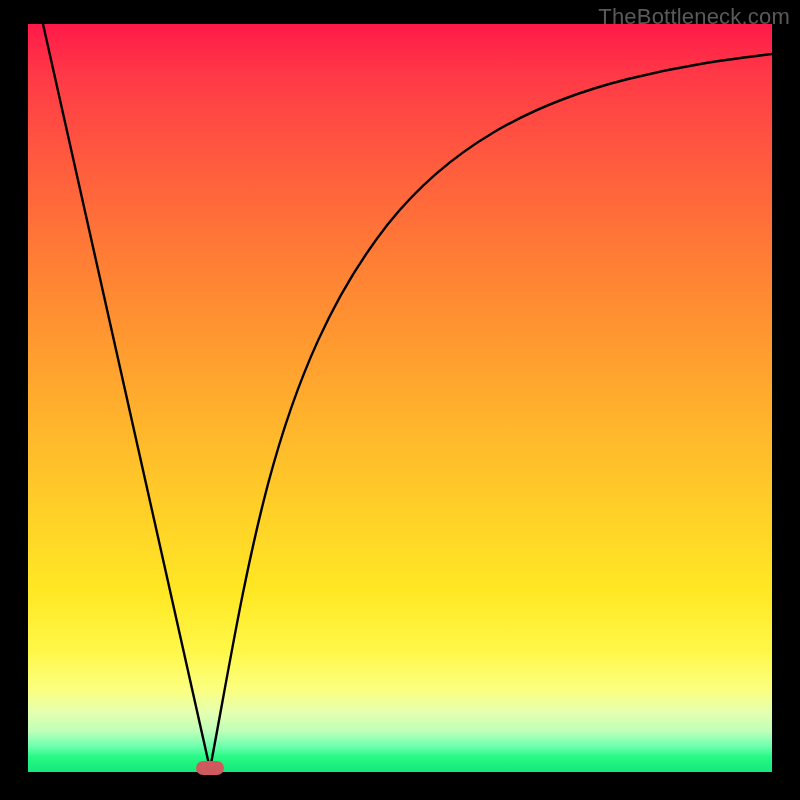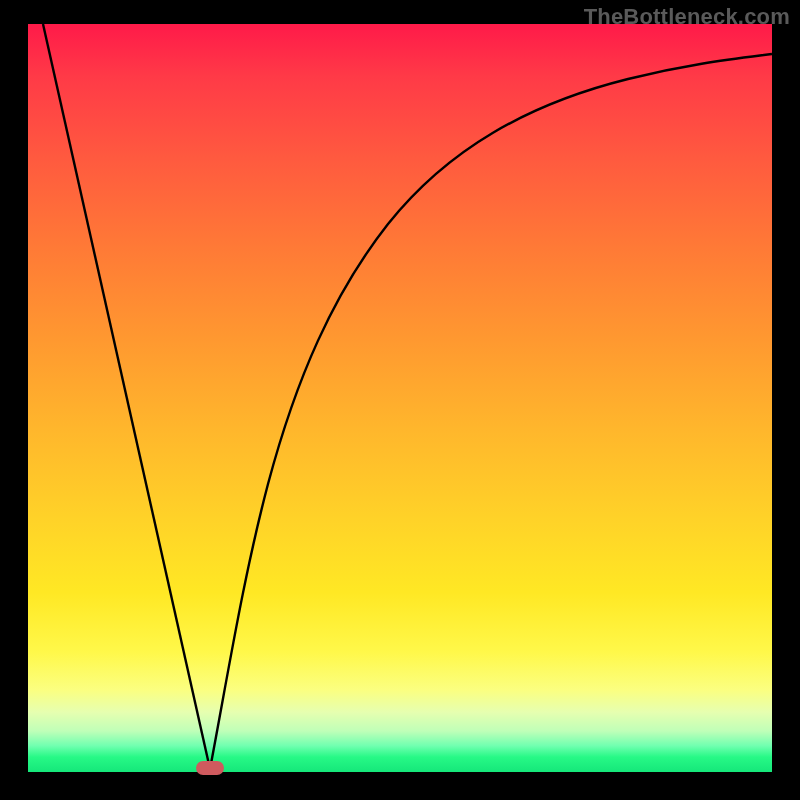--- a/index.html
+++ b/index.html
@@ -58,21 +58,21 @@
     height: 14px;
     background: #cf5a5e;
     border-radius: 7px;
   }
   .watermark {
     position: absolute;
     top: 4px;
     right: 10px;
     color: #5a5a5a;
     font-size: 22px;
-    font-weight: 700;
+    font-weight: 400;
     letter-spacing: 0.2px;
   }
 </style>
 </head>
 <body>
 
 <div class="frame">
   <div class="plot-area"></div>
 
   <svg class="curve" viewBox="0 0 744 748" preserveAspectRatio="none">

